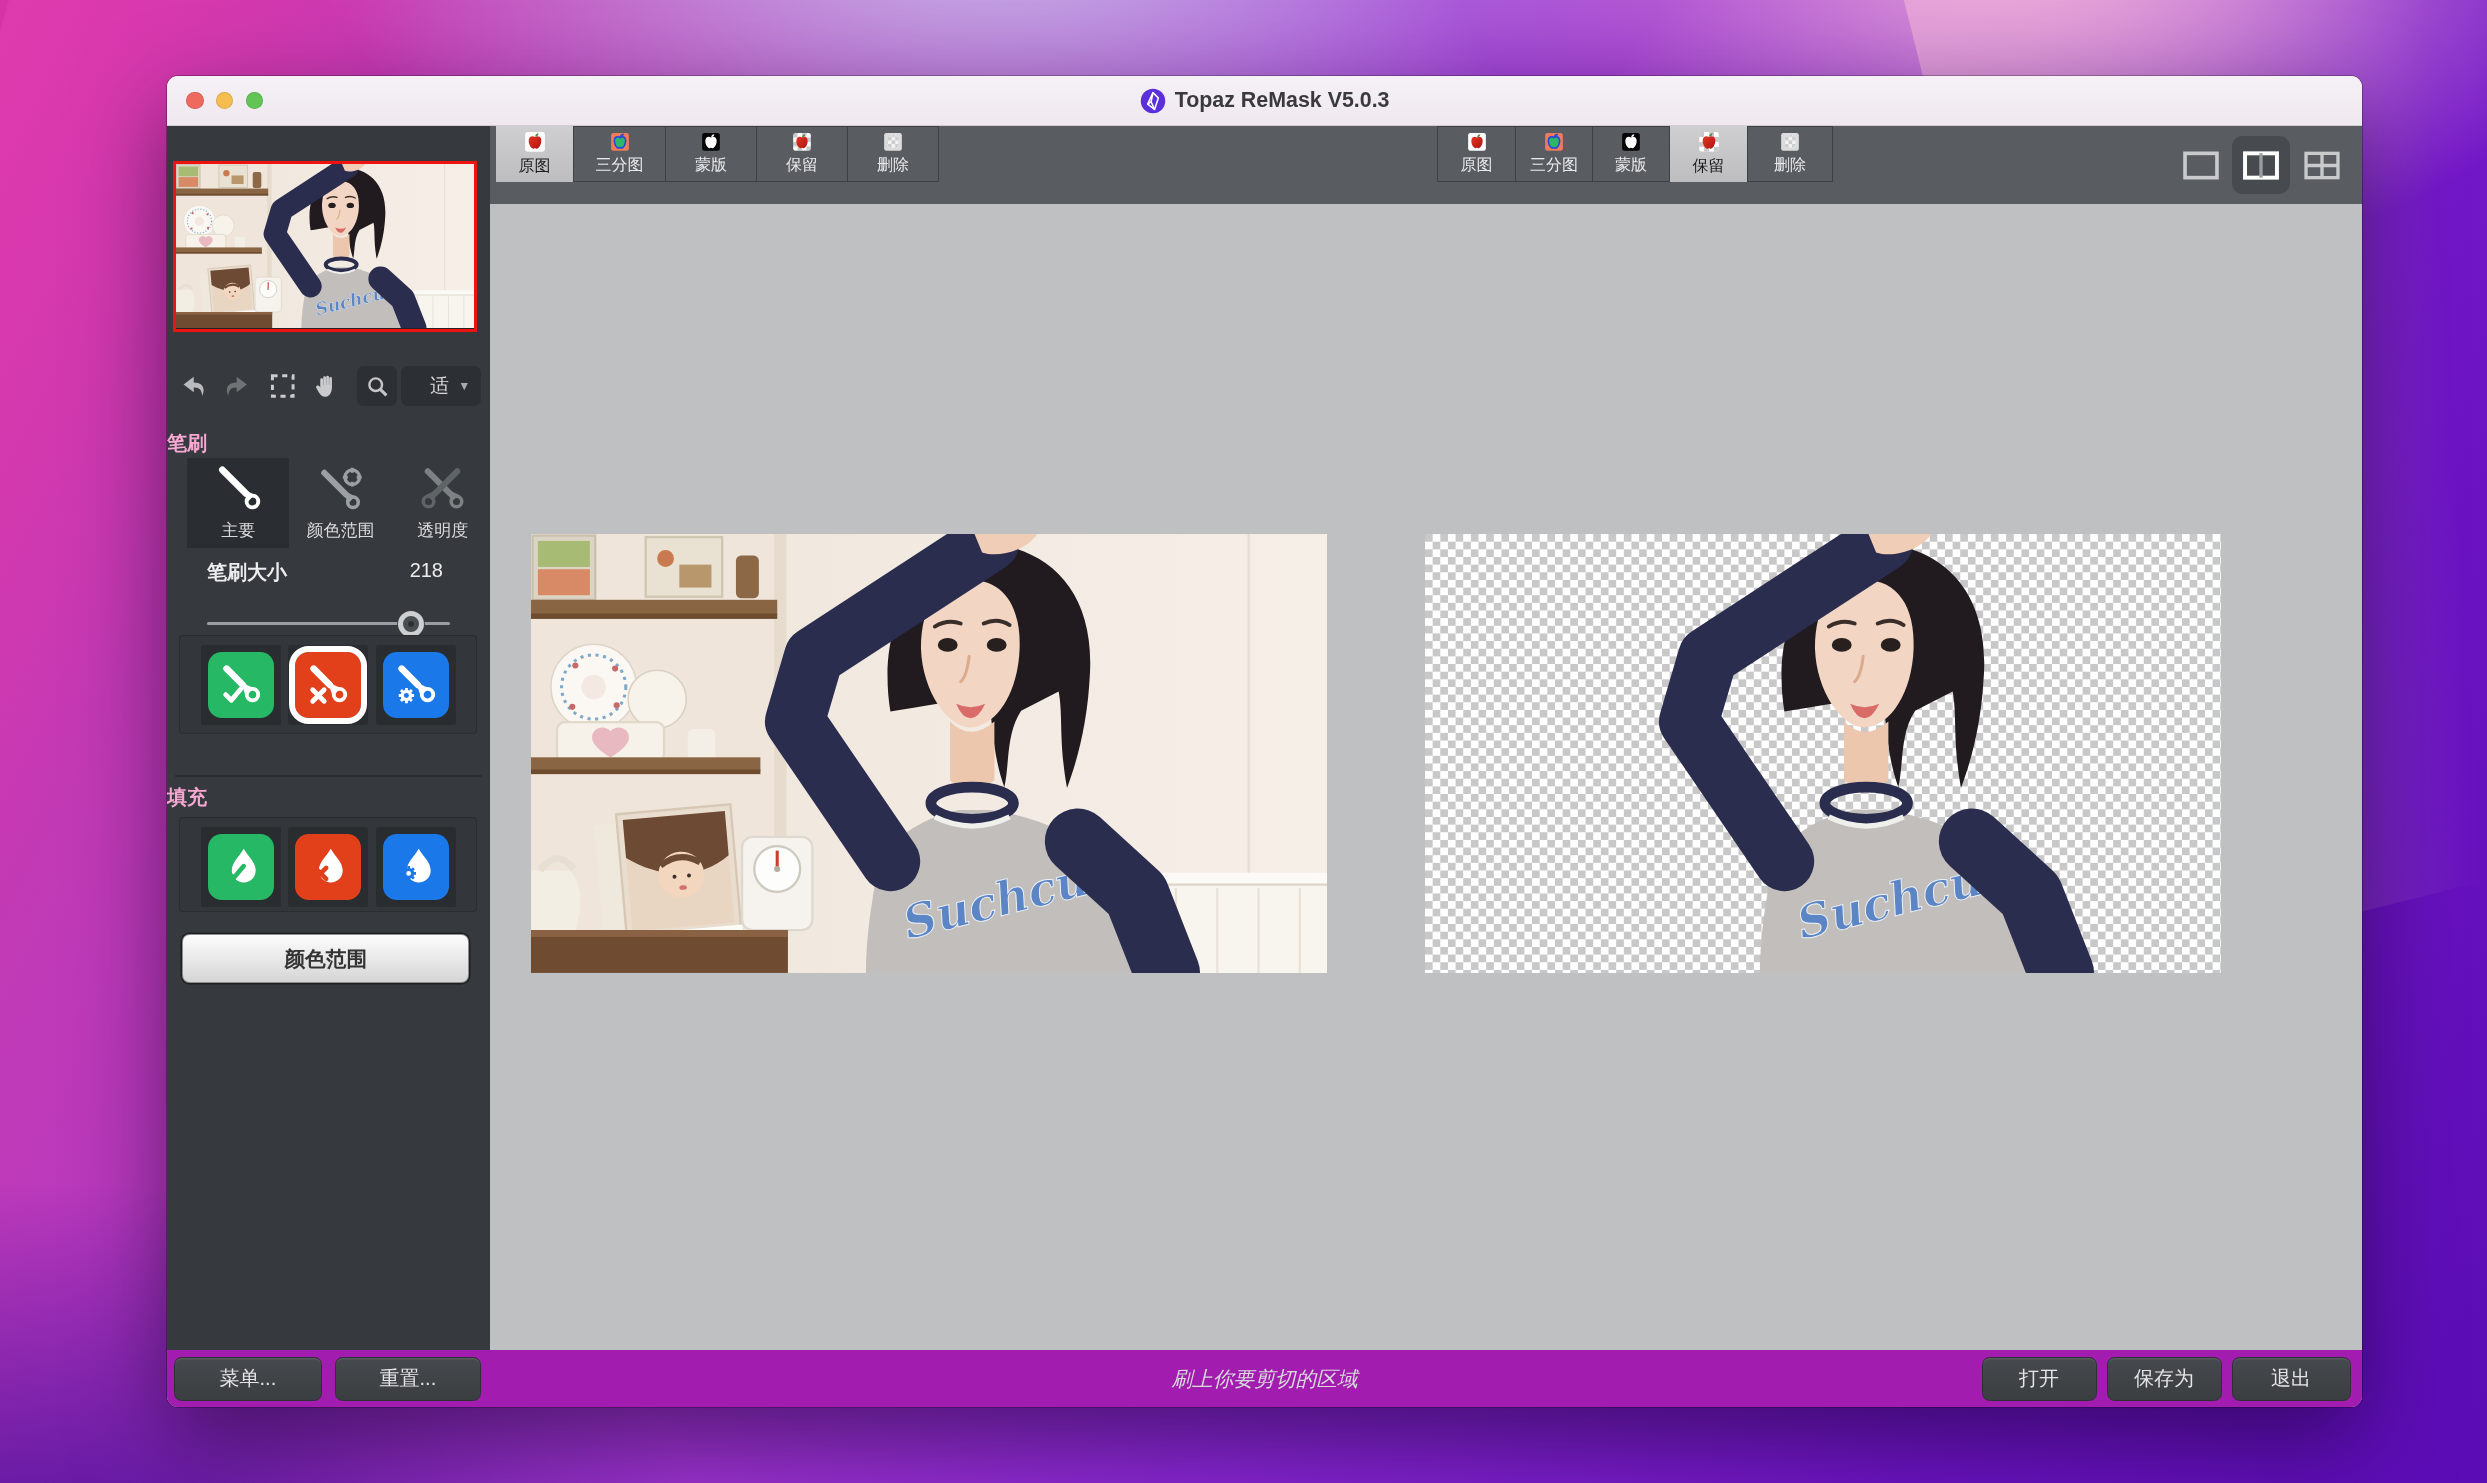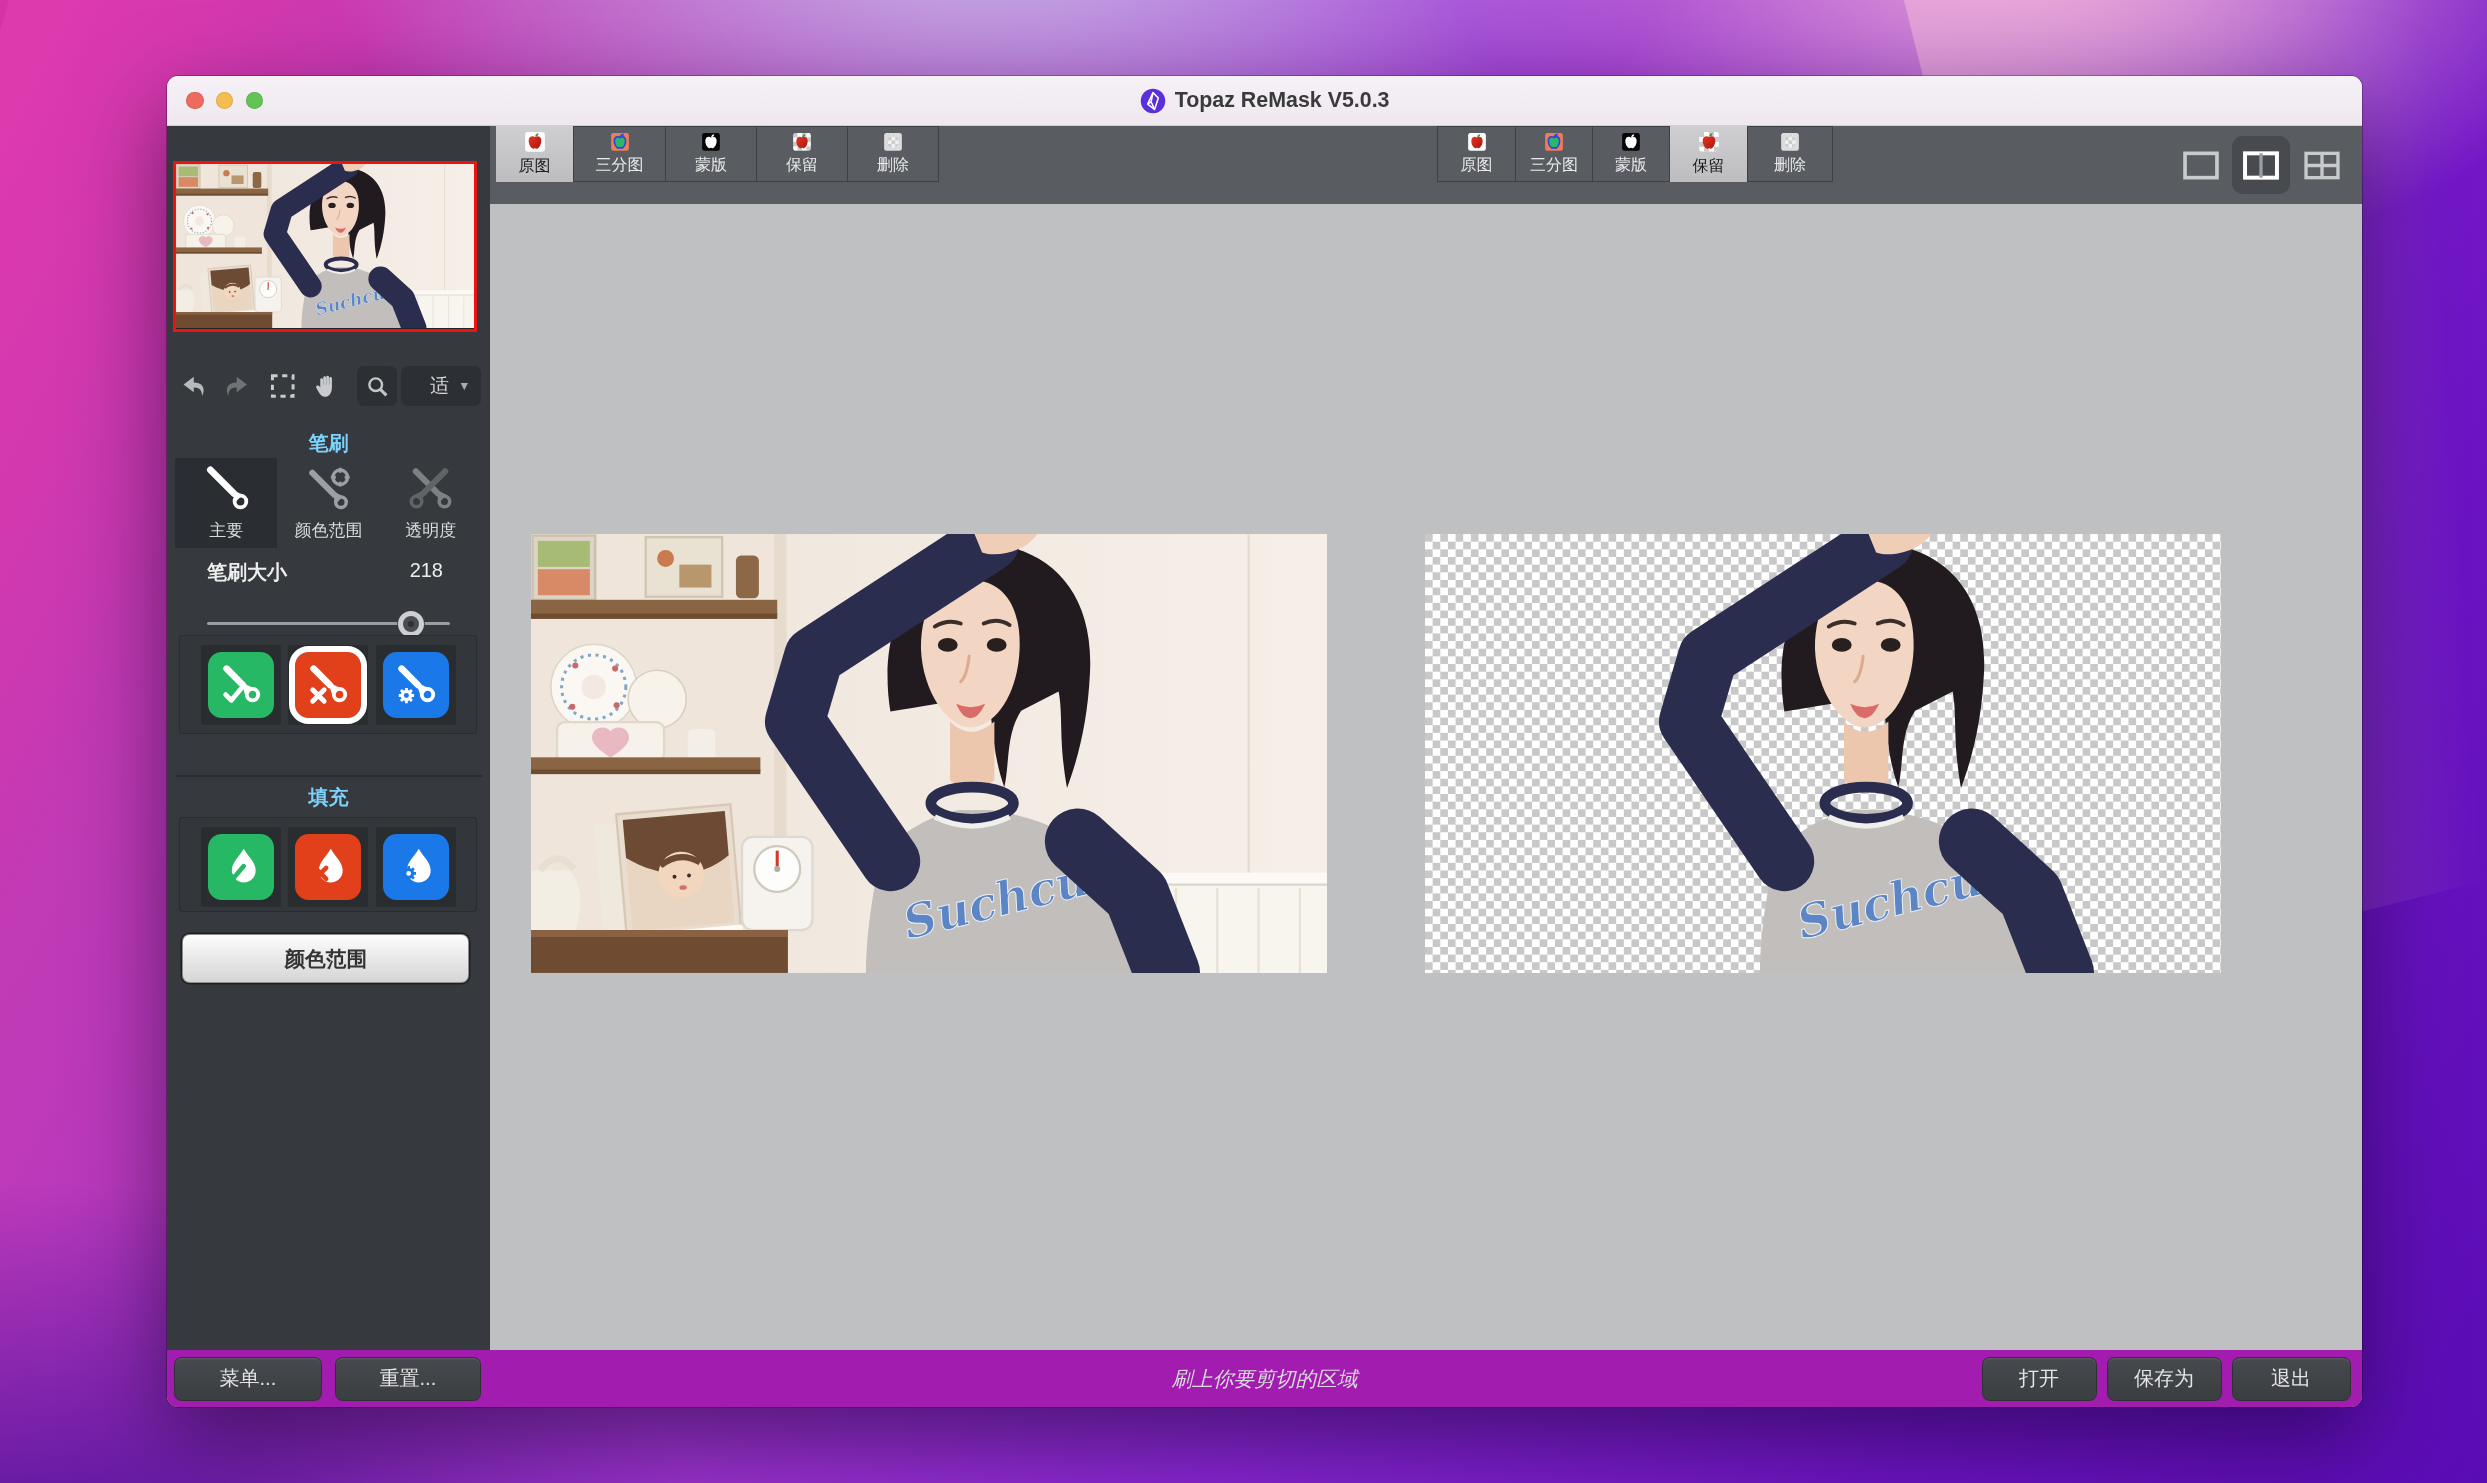--- a/index.html
+++ b/index.html
@@ -53,25 +53,25 @@
   .toolrow { position:absolute; left:0; top:237px; width:323px; height:46px;
     display:flex; align-items:center; }
   .tool-ic { position:absolute; top:50%; transform:translateY(-50%); }
   .zoom-btn { position:absolute; left:190px; top:3.1px; width:40px; height:40px;
     background:#2c2f33; border-radius:6.9px; display:flex; align-items:center; justify-content:center; }
   .zoom-dd { position:absolute; left:234px; top:3.1px; width:80px; height:40px;
     background:#2c2f33; border-radius:6.9px; display:flex; align-items:center; justify-content:flex-end;
     padding-right:10.7px; gap:9.2px; color:#d7d8d9; font-size:19px; }
   .zoom-dd .caret { font-size:12.2px; color:#a9abad; }
 
-  .side-title { position:absolute; left:0; width:323px; text-align:center;
-    color:#7dd3fc; font-size:20px; font-weight:bold; }
+  .side-title { position:absolute; left:0; width:323px; text-align:left;
+    color:#f9a8d4; font-size:20px; font-weight:bold; }
   .t-brush { top:304px; } .t-fill { top:658px; }
 
-  .tabs { position:absolute; left:8px; top:332px; width:307px; height:90px; display:flex; }
+  .tabs { position:absolute; left:20px; top:332px; width:307px; height:90px; display:flex; }
   .tab { flex:1; display:flex; flex-direction:column; align-items:center; justify-content:flex-start;
     padding-top:6.1px; gap:4.6px; color:#d9dadb; font-size:17px; }
   .tab.selected { background:#2a2d31; }
   .tab .lbl { margin-top:auto; margin-bottom:6.1px; }
 
   .sizerow { position:absolute; left:0; top:433px; width:323px; }
   .sizerow .lab { position:absolute; left:40px; color:#eceded; font-size:20px; font-weight:bold; }
   .sizerow .val { position:absolute; right:47px; color:#eceded; font-size:20px; }
   .slider { position:absolute; left:40px; right:40px; top:496px; height:3.1px; background:#9b9ea0; border-radius:1.5px; }
   .slider .knob { position:absolute; top:50%; left:191px; width:26px; height:26px; transform:translateY(-50%);

